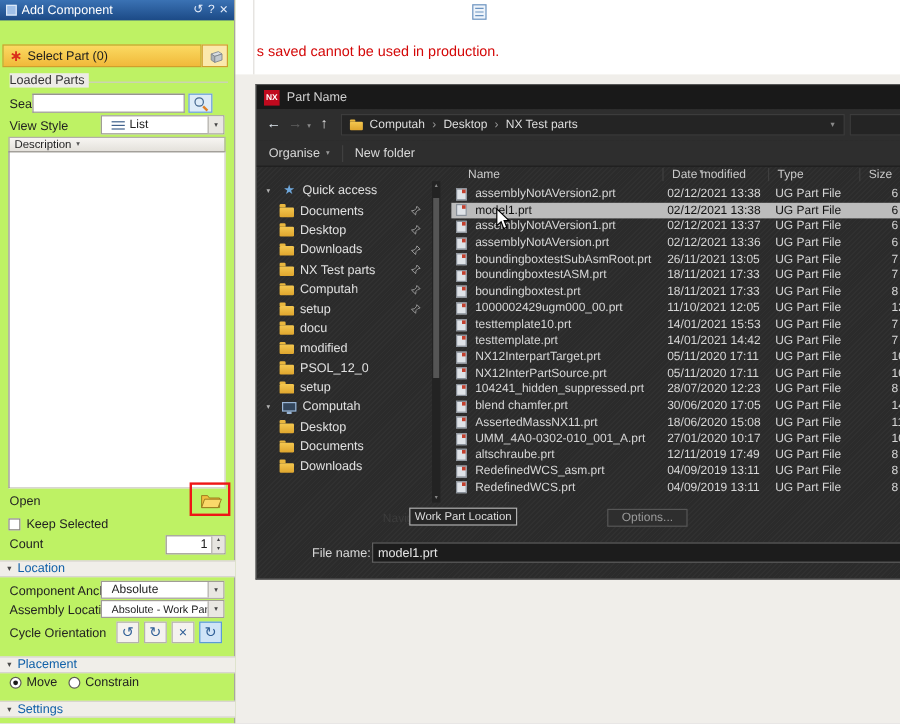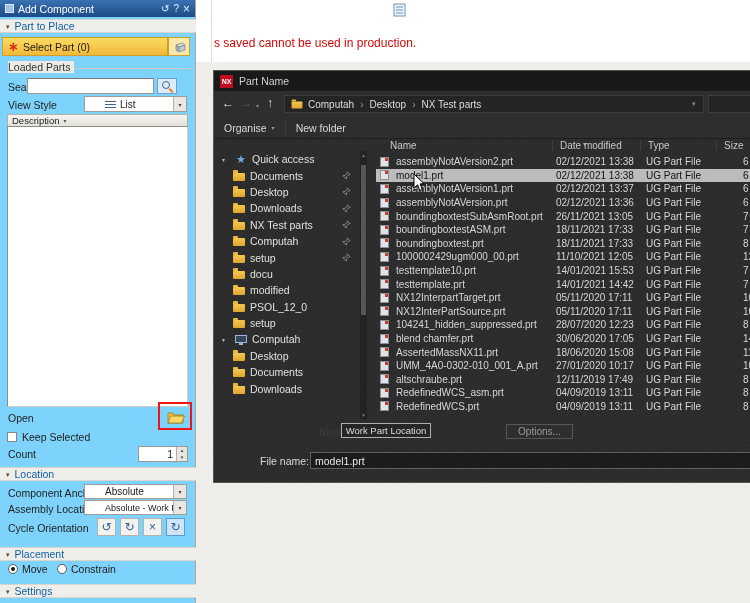--- a/index.html
+++ b/index.html
@@ -11,21 +11,21 @@
   }
 
   
   .top-white { position:absolute; left:196px; top:0; width:554px; height:62px; background:#ffffff; }
   .vline { position:absolute; left:211px; top:0; width:1px; height:62px; background:#e0deda; }
   .warning { position:absolute; left:214px; top:36px; font-size:12px; color:#d40808; white-space:nowrap; }
   .mini-doc { position:absolute; left:197px; top:3px; }
 
   
   .nx-panel { position:absolute; left:0; top:0; width:196px; height:603px;
-    background:#7dd3fc; border-right:1px solid #a8a5a0; }
+    background:#bef264; border-right:1px solid #a8a5a0; }
   .nx-titlebar { position:absolute; left:0; top:0; width:100%; height:17px;
     background:linear-gradient(#3a72b4,#1c4a86); display:flex; align-items:center;
     padding:0 5px; gap:4px; }
   .nx-title { color:#fff; font-size:10.5px; flex:1 1 auto; white-space:nowrap; overflow:hidden; }
   .tb-ic { color:#e6eefb; font-size:10px; line-height:1; cursor:default; }
   .dlg-ic { width:9px; height:9px; background:#9fc0e8; border:1px solid #dbe8f7; flex:none; }
 
   .sech { position:absolute; left:0; width:196px; height:14px; display:flex; align-items:center;
     gap:5px; padding:0 6px; background:#f0eee9; border-top:1px solid #d8d5cf; border-bottom:1px solid #d8d5cf; }
   .sech .mark { font-size:7px; color:#4a4a4a; line-height:1; }
@@ -47,21 +47,21 @@
     font-size:10.5px; padding:0 3px; font-family:inherit; color:#222; }
   .search-btn { position:absolute; left:157px; top:78px; width:20px; height:16px;
     background:#ddebf8; border:1px solid #6ba1d6; display:flex; align-items:center; justify-content:center; }
   .search-ic { position:relative; width:12px; height:12px; }
   .search-ic::before { content:""; position:absolute; left:1px; top:1px; width:6px; height:6px;
     border:1.5px solid #44678f; border-radius:50%; }
   .search-ic::after { content:""; position:absolute; left:8.5px; top:8px; width:5px; height:2px;
     background:#e07f26; transform:rotate(45deg); transform-origin:0 0; }
 
   .dd { position:absolute; background:#fff; border:1px solid #a09d96; display:flex; align-items:center;
-    padding-left:20px; font-size:10px; color:#222; }
+    padding-left:8px; font-size:10px; color:#222; }
   .dd .ddtxt { flex:1 1 auto; white-space:nowrap; overflow:hidden; }
   .dd .ddarr { width:13px; align-self:stretch; border-left:1px solid #b5b2ad; background:#e9e7e2;
     display:flex; align-items:center; justify-content:center; font-size:6px; color:#444; flex:none; }
   .list-ic { position:relative; width:11px; height:9px; margin-right:4px; flex:none; }
   .list-ic::before { content:""; position:absolute; left:0; top:1px; width:11px; height:1.5px;
     background:#40618c; box-shadow:0 3px 0 #40618c, 0 6px 0 #40618c; }
 
   .desc-bar { position:absolute; left:7px; top:114px; width:181px; height:13px;
     background:linear-gradient(#f7f5f2,#e4e1db); border:1px solid #b3b0aa; display:flex;
     align-items:center; gap:4px; padding:0 4px; font-size:9.5px; color:#222; }
@@ -197,24 +197,20 @@
 
   <section class="nx-panel">
     <div class="nx-titlebar">
       <span class="dlg-ic"></span>
       <span class="nx-title">Add Component</span>
       <span class="tb-ic gl-reset"></span>
       <span class="tb-ic gl-help"></span>
       <span class="tb-ic gl-close"></span>
     </div>
 
-    <div class="sech" style="top:19px;">
-      <span class="mark gl-down"></span>
-      <span class="txt">Part to Place</span>
-    </div>
 
     <div class="selpart">
       <span class="ast">∗</span>
       <span>Select Part (0)</span>
     </div>
     <div class="selpart-ic">
       <svg width="13" height="12" viewBox="0 0 13 12">
         <polygon points="3,4 9,2 12,4 6,6" fill="#d8dde2" stroke="#7d848c" stroke-width="0.7"></polygon>
         <polygon points="3,4 6,6 6,11 3,9" fill="#aab1b8" stroke="#7d848c" stroke-width="0.7"></polygon>
         <polygon points="6,6 12,4 12,9 6,11" fill="#c2c8ce" stroke="#7d848c" stroke-width="0.7"></polygon>

